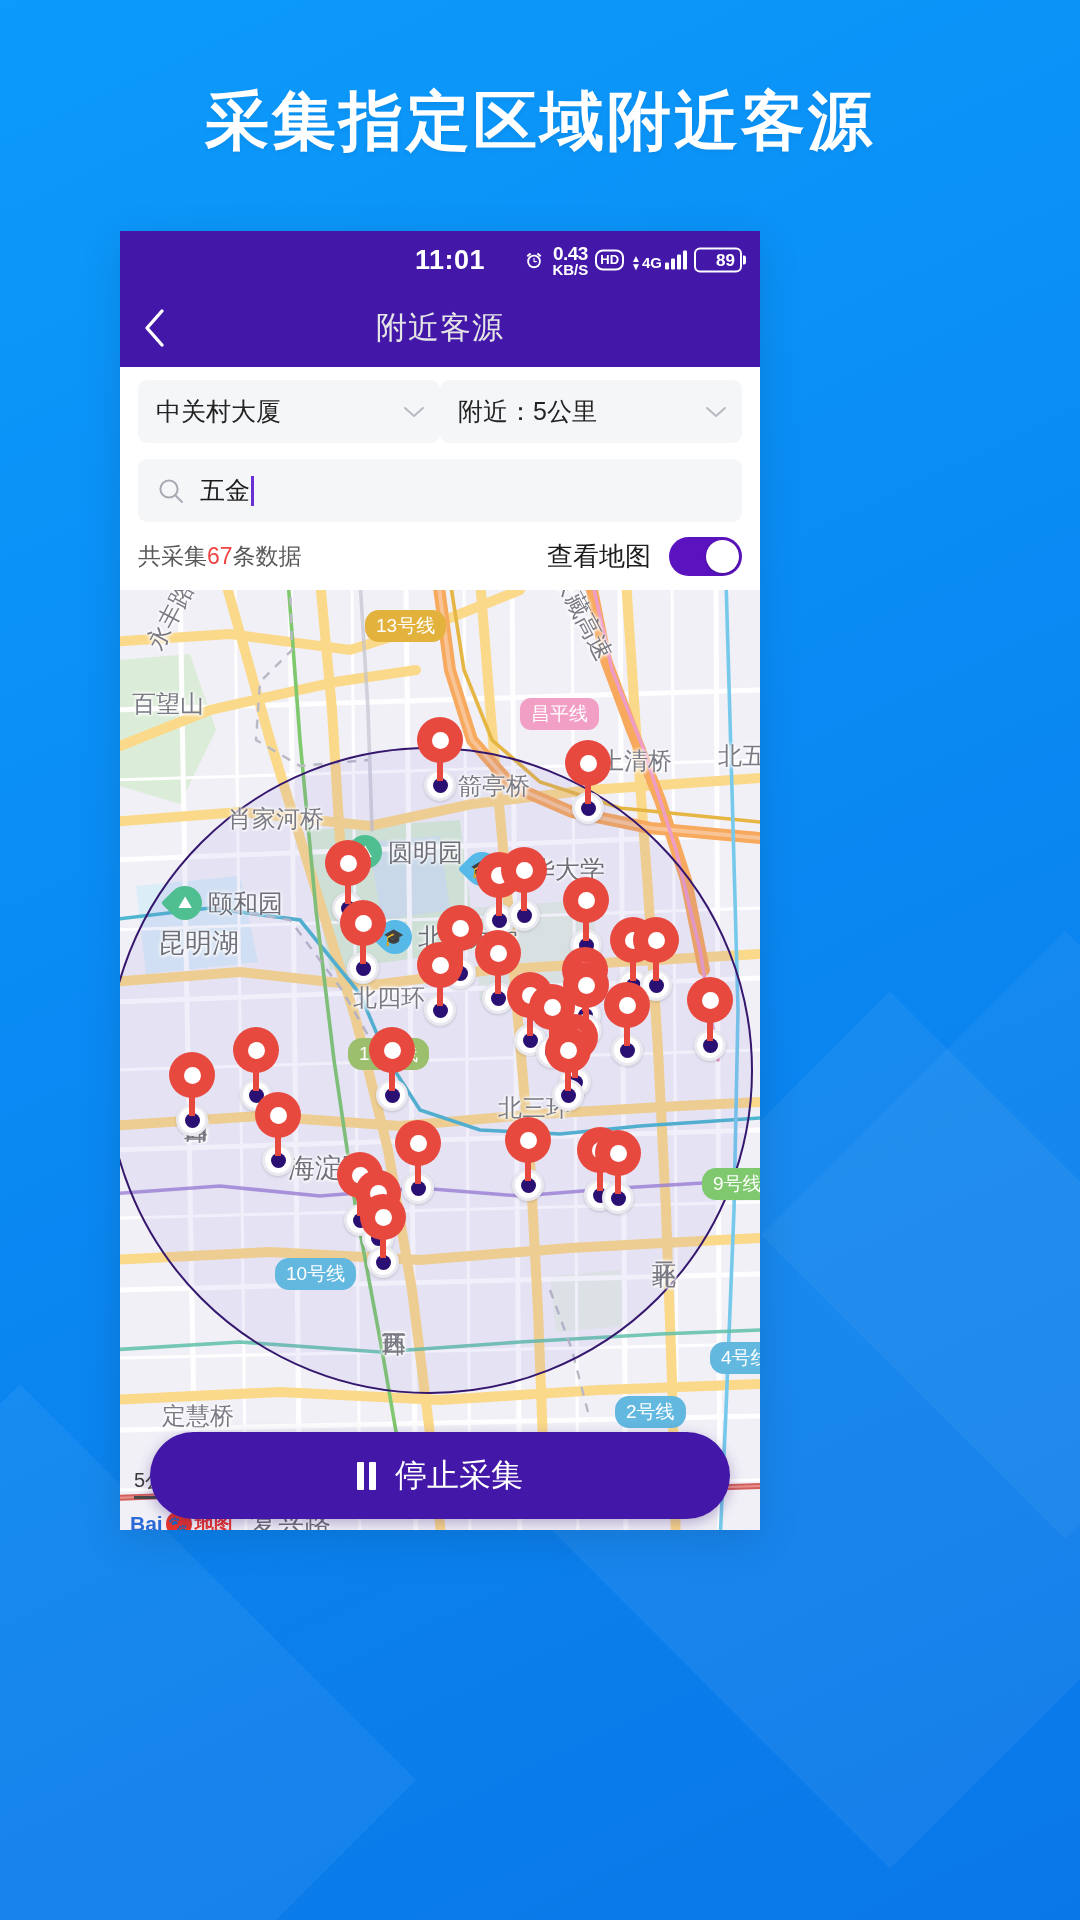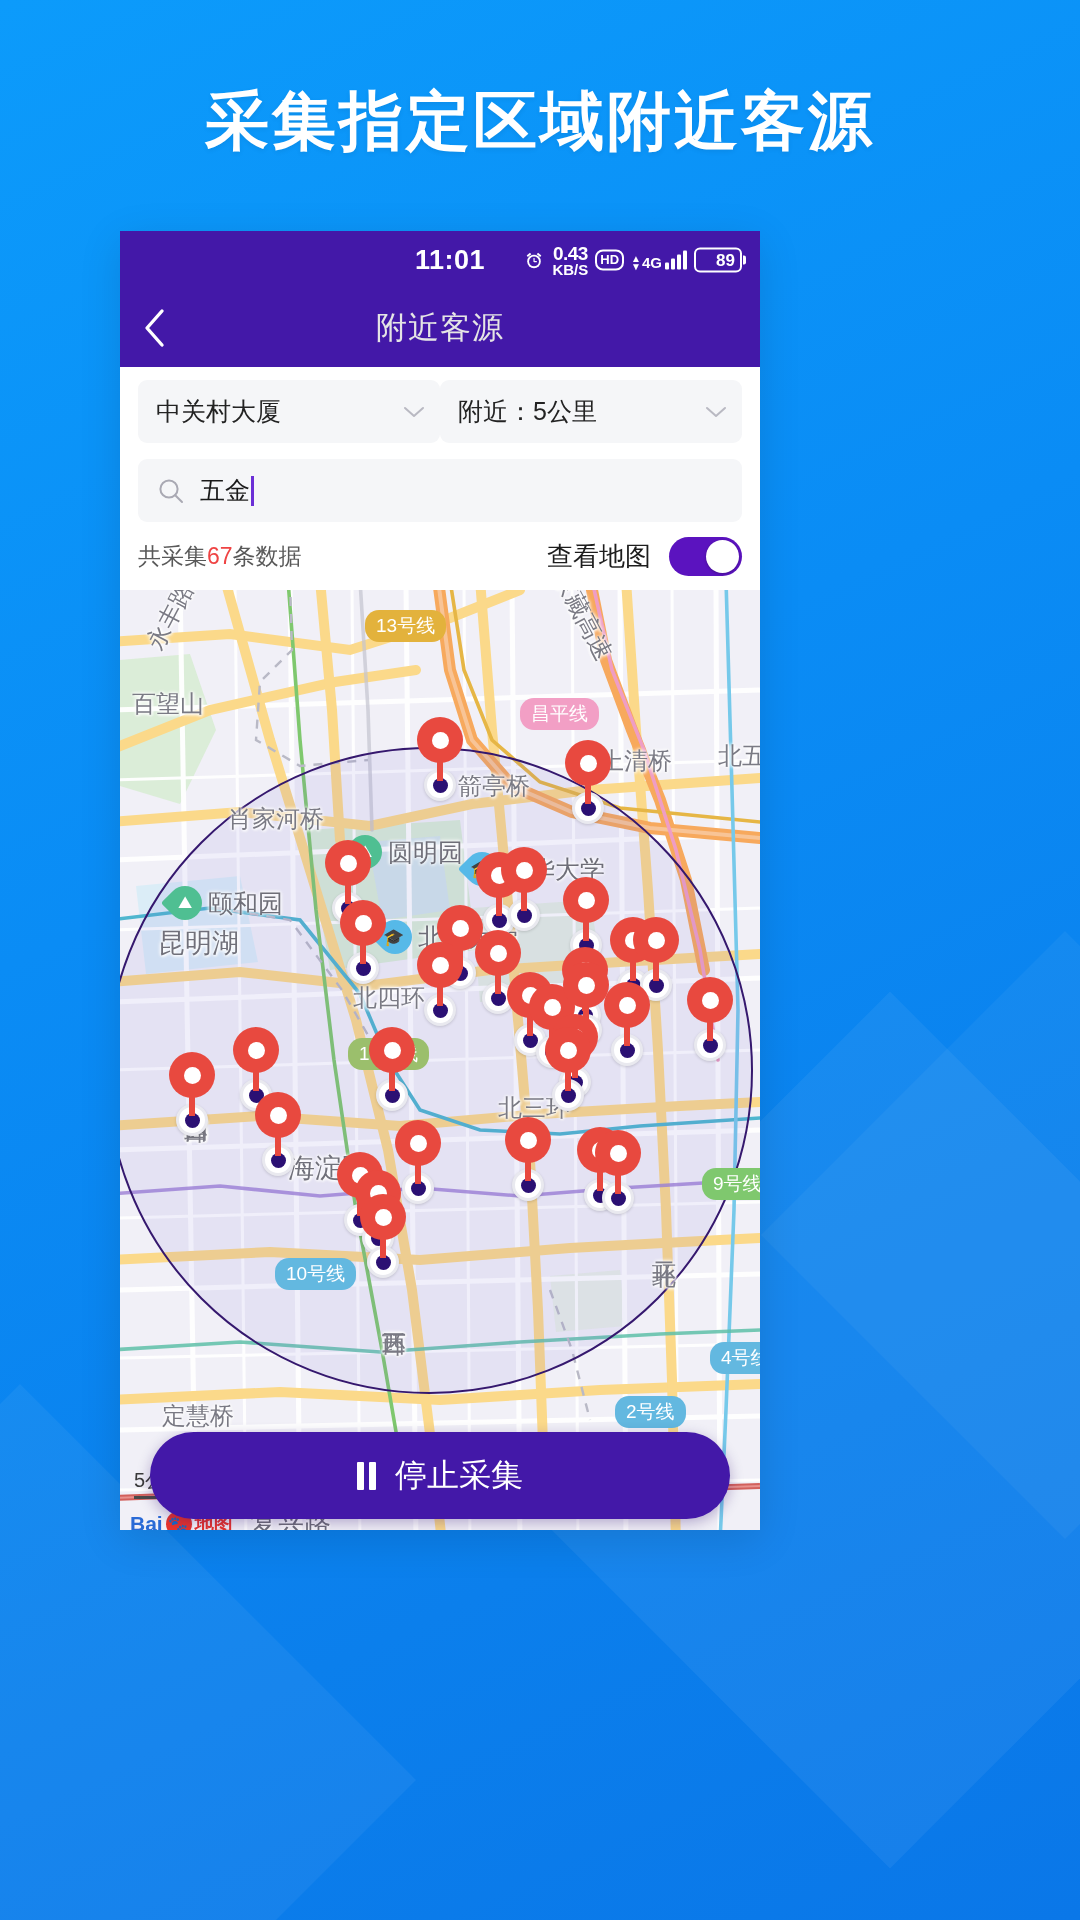--- a/index.html
+++ b/index.html
@@ -463,21 +463,21 @@
         <div class="map-label" style="left: 378px; top: 502px;">北三环</div>
         <div class="map-label vert" style="left: 60px; top: 512px;">西四环</div>
         <div class="map-label big" style="left: 168px; top: 560px;">海淀区</div>
         <div class="map-label vert" style="left: 528px; top: 655px;">北二环</div>
         <div class="map-label vert" style="left: 258px; top: 725px;">西三环</div>
         <div class="map-label" style="left: 42px; top: 810px;">定慧桥</div>
         <div class="map-label big" style="left: 130px; top: 915px;">复兴路</div>
       </div>
     <div id="map-pills">
         <div class="metro-pill" style="left: 245px; top: 20px; background: rgb(227, 178, 60);">13号线</div>
-        <div class="metro-pill" style="left: 400px; top: 108px; background: rgb(242, 159, 197);">昌平线</div>
+        <div class="metro-pill" style="left: 400px; top: 108px; background: rgb(242, 159, 197); border-radius: 11px;">昌平线</div>
         <div class="metro-pill" style="left: 228px; top: 448px; background: rgb(155, 191, 108);">16号线</div>
         <div class="metro-pill" style="left: 155px; top: 668px; background: rgb(99, 184, 224);">10号线</div>
         <div class="metro-pill" style="left: 582px; top: 578px; background: rgb(127, 200, 110);">9号线</div>
         <div class="metro-pill" style="left: 590px; top: 752px; background: rgb(99, 184, 224);">4号线</div>
         <div class="metro-pill" style="left: 495px; top: 806px; background: rgb(99, 184, 224);">2号线</div>
       </div>
     <div id="map-poi">
         <div class="poi" style="left: 228px; top: 245px;">
           <div class="bubble" style="background: rgb(79, 191, 146);">
             <span>⛰</span>

